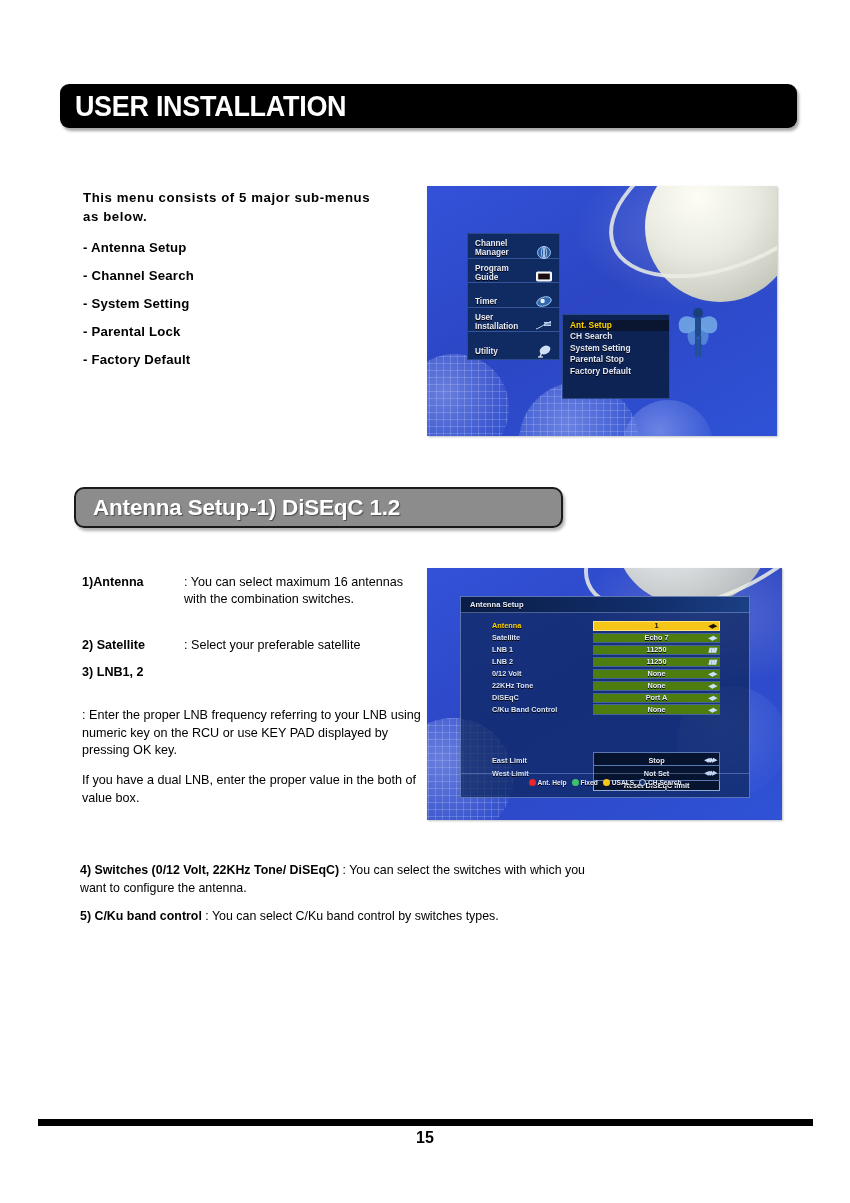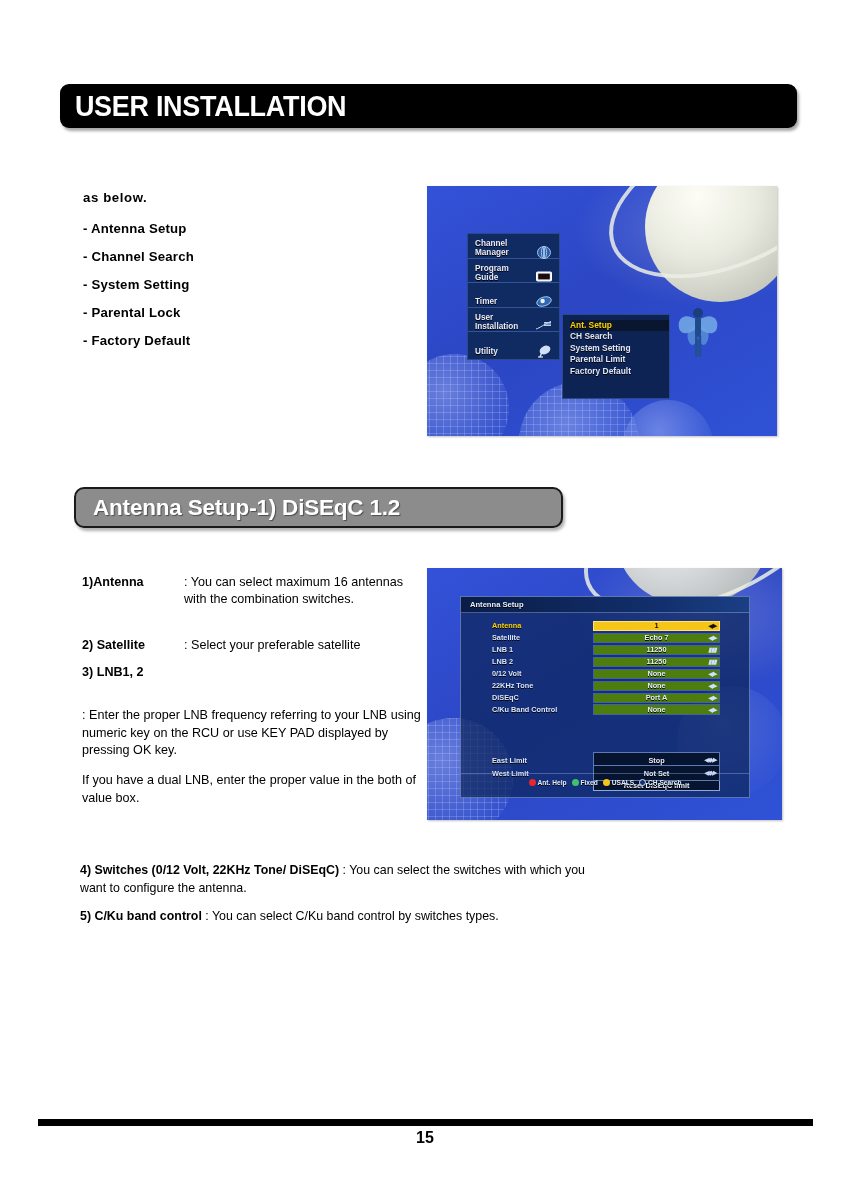--- a/index.html
+++ b/index.html
@@ -206,20 +206,21 @@
 </style>
 </head>
 <body>
 
 <div class="title-banner">
   <div class="txt">USER INSTALLATION</div>
 </div>
 
 <div class="intro">
   <div class="lead">
+    <div>This  menu  consists  of  5  major  sub-menus</div>
     <div>as below.</div>
   </div>
   <div class="bullet">- Antenna Setup</div>
   <div class="bullet">- Channel Search</div>
   <div class="bullet">- System Setting</div>
   <div class="bullet">- Parental Lock</div>
   <div class="bullet">- Factory Default</div>
 </div>
 
 <div class="tv" style="left:427px; top:186px; width:350px; height:250px;">
@@ -290,21 +291,21 @@
             <path d="M3 12 h5" stroke="#dbe8f8" stroke-width="1.2"></path>
           </svg>
       </div>
     </div>
   </div>
 
   <div class="submenu" style="left:135px; top:128px; width:92px; height:71px;">
     <div class="row sel">Ant. Setup</div>
     <div class="row">CH Search</div>
     <div class="row">System Setting</div>
-    <div class="row">Parental Limit</div>
+    <div class="row">Parental Stop</div>
     <div class="row">Factory Default</div>
   </div>
 
   <div class="fairy" style="left:246px; top:118px;">
     <svg width="48" height="62" viewBox="0 0 48 62">
       <path d="M24 16 C12 8 4 14 6 24 C8 32 18 30 24 24 Z" fill="#7fb8ea" opacity="0.75"></path>
       <path d="M26 16 C38 8 46 14 44 24 C42 32 32 30 26 24 Z" fill="#7fb8ea" opacity="0.75"></path>
       <path d="M24 20 C16 22 12 30 16 38 C19 44 24 40 25 32 Z" fill="#6aa9e0" opacity="0.6"></path>
       <path d="M26 20 C34 22 38 30 34 38 C31 44 26 40 25 32 Z" fill="#6aa9e0" opacity="0.6"></path>
       <circle cx="25" cy="9" r="5" fill="#1a3f7a"></circle>

